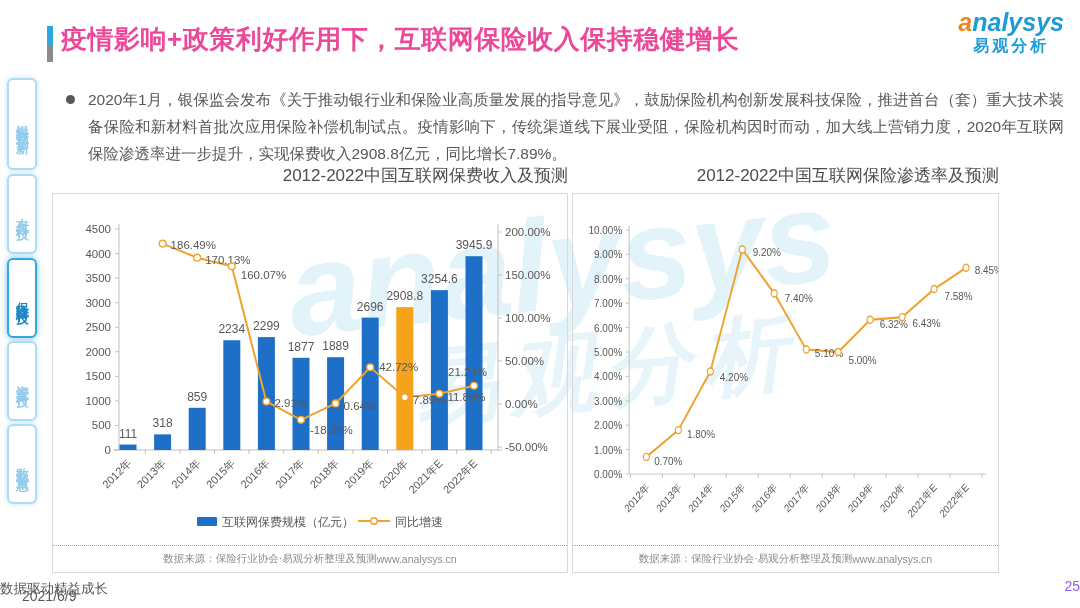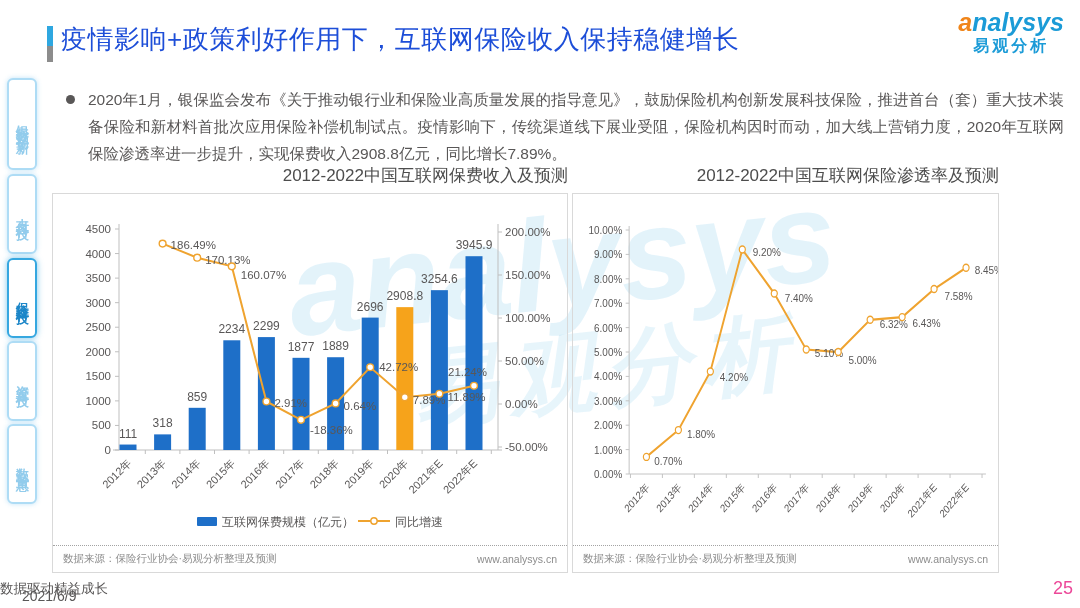--- a/index.html
+++ b/index.html
@@ -19,21 +19,21 @@
   .side-tab.active { border-color:#35A7E0; color:#1C86C8; font-weight:bold; box-shadow:0 0 6px rgba(53,167,224,.65); }
   .tab0 { top:78px;  height:92px; }
   .tab1 { top:174px; height:80px; }
   .tab2 { top:258px; height:80px; }
   .tab3 { top:341px; height:80px; }
   .tab4 { top:424px; height:80px; }
   
   .accent { position:absolute; left:47px; top:26px; width:6px; height:36px;
             background:linear-gradient(#2EA7E0 0 55%, #8C8C8C 55% 100%); }
   .page-title { position:absolute; left:61px; top:22px; margin:0;
-                font-size:26px; font-weight:normal; color:#1d4ed8; letter-spacing:.5px; }
+                font-size:26px; font-weight:bold; color:#ec4899; letter-spacing:.5px; }
   .logo { position:absolute; top:8px; right:16px; text-align:center; line-height:1.15; }
   .logo-latin { font-size:25px; font-weight:bold; font-style:italic; color:#1B9BD7; }
   .logo-a { color:#F08519; }
   .logo-cn { font-size:16px; font-weight:bold; color:#1B9BD7; letter-spacing:3px; }
   
   .bullet-row { position:absolute; left:66px; top:86px; width:998px; display:flex; gap:13px; }
   .bullet-dot { flex:0 0 auto; width:9px; height:9px; border-radius:50%; background:#595757; margin-top:9px; }
   .bullet-text { margin:0; font-size:15.5px; line-height:27px; color:#595757; text-align:justify; }
   
   .main { position:absolute; left:52px; top:163px; width:1014px; height:412px; }
@@ -43,25 +43,25 @@
   .panel { position:absolute; top:0; z-index:1; }
   .panel-left  { left:0;    width:516px; }
   .panel-right { left:520px; width:427px; }
   .panel-title { margin:0; height:30px; line-height:26px; text-align:right;
                  font-size:17px; font-weight:normal; color:#4D4D4D; }
   .panel-box { box-sizing:border-box; height:380px; border:1px solid #D9D9D9;
                display:flex; flex-direction:column; background:transparent; }
   .chart-area { height:351px; }
   .chart-area svg { display:block; width:100%; height:100%; }
   .source-row { flex:1; border-top:1px dotted #A3A3A3; display:flex; align-items:center;
-                justify-content:space-between; padding:0 10px; font-size:10.5px; color:#8C8C8C; }
+                justify-content:center; padding:0 10px; font-size:10.5px; color:#8C8C8C; }
   
   .footer-date   { position:absolute; left:22px;  top:588px; font-size:14px;   color:#595757; }
   .footer-slogan { position:absolute; left:0; right:0; top:580px; text-align:left; font-size:13.5px; color:#595757; }
-  .page-number   { position:absolute; right:7px; top:578px; font-size:18px;   color:#ec4899; }
+  .page-number   { position:absolute; right:0; top:578px; font-size:14px;   color:#8b5cf6; }
 </style>
 </head>
 <body>
 
 <div class="slide">
 
   <nav>
     <div class="side-tab tab0">银行数字创新</div>
     <div class="side-tab tab1">支付科技</div>
     <div class="side-tab tab2 active">保险科技</div>

